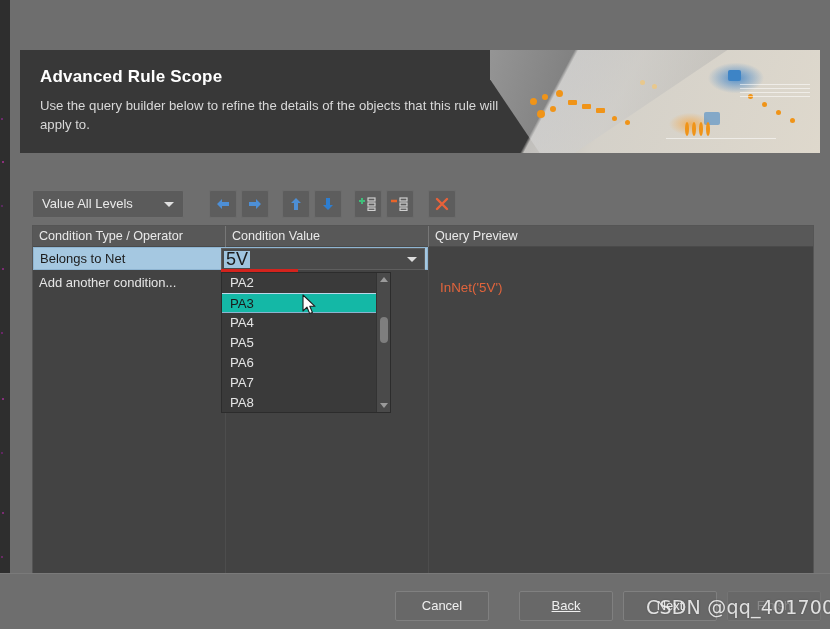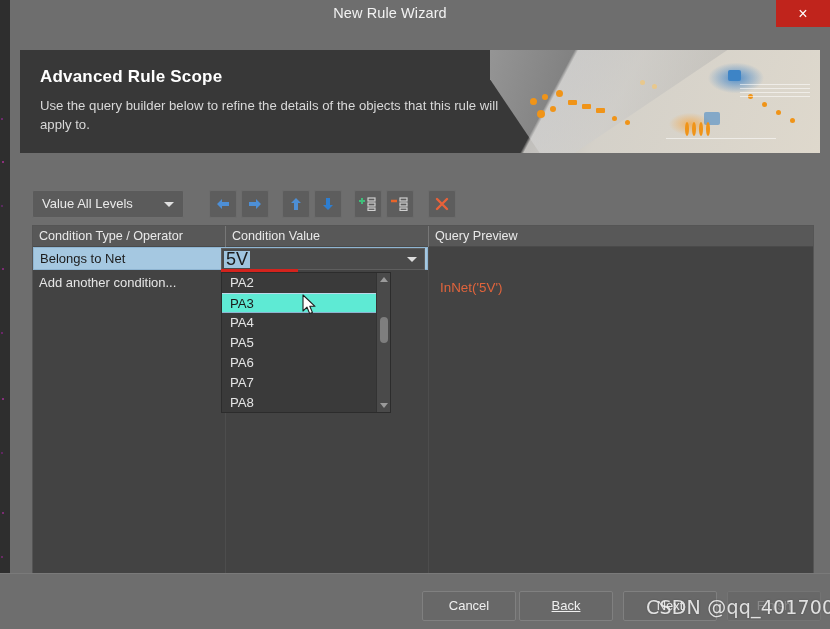--- a/index.html
+++ b/index.html
@@ -176,21 +176,21 @@
     position: absolute; left: 211px; top: 234px; width: 170px; height: 141px;
     background: #3a3a3a; border: 1px solid #2c2c2c; box-sizing: border-box;
     overflow: hidden;
   }
   .dd-item {
     position: relative; height: 20px; line-height: 20px;
     color: #e4e4e4; font-size: 13.2px; padding-left: 8px;
     box-sizing: border-box; cursor: pointer;
   }
   .dd-item.hl {
-    background: #5eead4; color: #1a1a1a;
+    background: #14b8a6; color: #1a1a1a;
     border-top: 1px solid #bcd8ea; border-bottom: 1px solid #8db3cf;
   }
   .dd-scroll {
     position: absolute; right: 0; top: 0; width: 14px; height: 139px;
     background: #4a4a4a; border-left: 1px solid #333; box-sizing: border-box;
   }
   .dd-scroll .arr {
     position: absolute; left: 3px; width: 0; height: 0;
     border-left: 4px solid transparent; border-right: 4px solid transparent;
   }
@@ -244,24 +244,20 @@
     <div class="noise" style="left:2px;top:161px;background:#8a2f7a;"></div>
     <div class="noise" style="left:1px;top:205px;background:#5a2a60;"></div>
     <div class="noise" style="left:2px;top:268px;background:#7c2b74;"></div>
     <div class="noise" style="left:1px;top:332px;background:#6a2668;"></div>
     <div class="noise" style="left:2px;top:398px;background:#852f7c;"></div>
     <div class="noise" style="left:1px;top:452px;background:#5f2660;"></div>
     <div class="noise" style="left:2px;top:512px;background:#7a2c72;"></div>
     <div class="noise" style="left:1px;top:556px;background:#6a2a66;"></div>
   </div>
 
-  <div class="titlebar">
-    <div class="titlebar-text">New Rule Wizard</div>
-    <div class="close-btn">×</div>
-  </div>
 
   <div class="dialog">
 
     <div class="banner">
       <div class="banner-img">
         <div class="pad" style="left:40px;top:48px;width:7px;height:7px;"></div>
         <div class="pad" style="left:52px;top:44px;width:6px;height:6px;"></div>
         <div class="pad" style="left:66px;top:40px;width:7px;height:7px;"></div>
         <div class="pad" style="left:47px;top:60px;width:8px;height:8px;"></div>
         <div class="pad" style="left:60px;top:56px;width:6px;height:6px;"></div>
@@ -379,20 +375,20 @@
       </div>
     </div>
 
     <svg class="cursor" width="16" height="23" viewBox="0 0 16 23">
       <path d="M1 1 L1 17 L5 13.2 L7.7 19.6 L10.4 18.4 L7.8 12.3 L13 12.3 Z" fill="#ffffff" stroke="#1d1d1d" stroke-width="1.1" stroke-linejoin="round"></path>
     </svg>
 
   </div>
 
   <div class="footer"></div>
-  <div class="fbtn" style="left:422px;">Cancel</div>
+  <div class="fbtn" style="left:395px;">Cancel</div>
   <div class="fbtn" style="left:519px;"><u>Back</u></div>
   <div class="fbtn dim" style="left:727px;">Finish</div>
   <div class="fbtn" style="left:623px;">Next</div>
 
   <div class="watermark">CSDN @qq_40170041</div>
 
 </div>
 
 </body></html>

